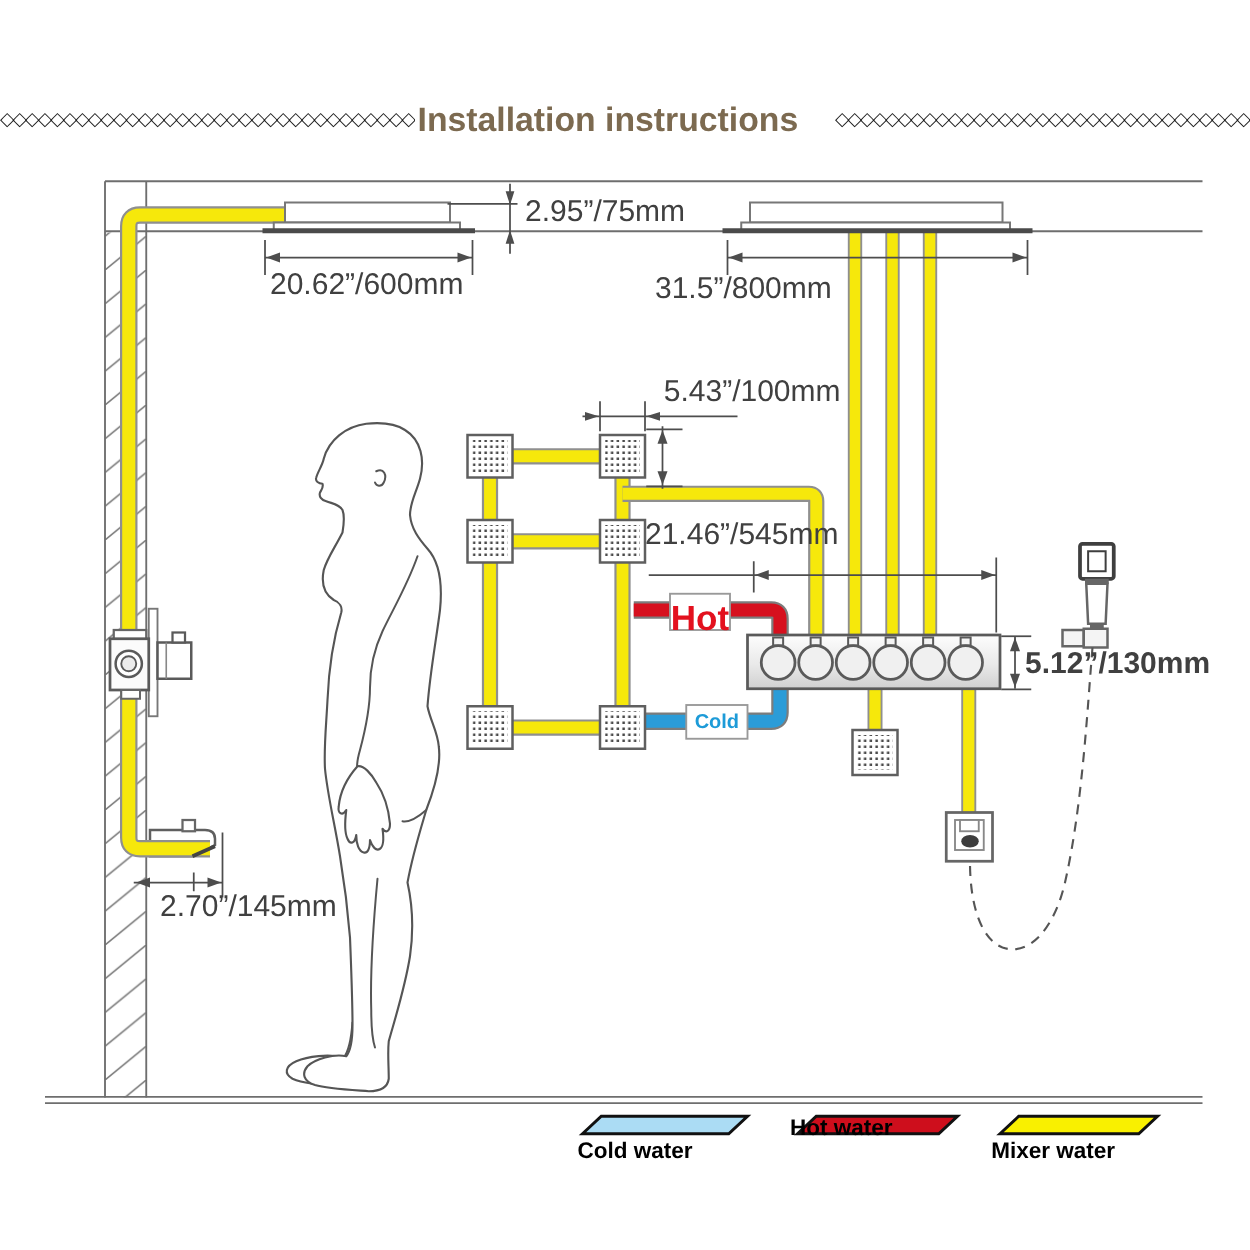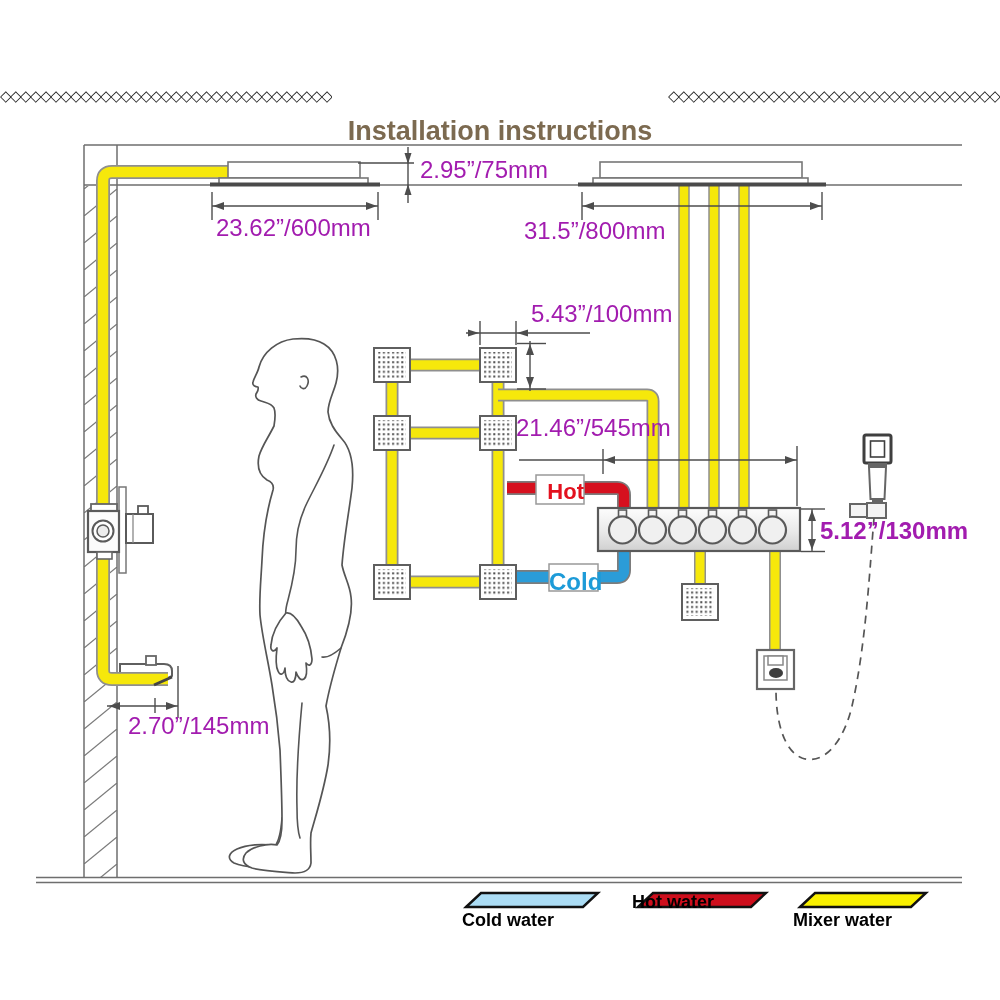--- a/index.html
+++ b/index.html
@@ -1,26 +1,26 @@
 <!DOCTYPE html>
 <html style="--mixer_pipe: #F6E80B; --hot_pipe: #D6101E; --cold_pipe: #2B9CD8; --legend_cold: #ABDCF4; --legend_hot: #CE0E1C; --legend_mixer: #F9F000; --title_text: #7C6A50; --hot_text: #E3111E; --cold_text: #1D9BD8; --line: #6E6E6E; --dim_line: #4D4D4D;"><head>
 <meta charset="utf-8">
 <style>
   html,body{margin:0;padding:0;}
   body{width:1000px;height:1000px;position:relative;background:#fff;
        font-family:"Liberation Sans",sans-serif;overflow:hidden;}
   .abs{position:absolute;}
-  .dim{font-size:24px;color:#a21caf;white-space:nowrap;line-height:1;}
+  .dim{font-size:24px;color:#404040;white-space:nowrap;line-height:1;}
   .pattern{font-size:15px;letter-spacing:-1.5px;color:#1a1a1a;overflow:hidden;
            white-space:nowrap;height:22px;line-height:20px;}
   .title{font-weight:bold;font-size:27px;color:var(--title_text,#7C6A50);
-         text-align:center;line-height:1.1;white-space:nowrap;margin-top:35px;}
+         line-height:1.1;white-space:nowrap;}
   .legend-label{font-weight:bold;font-size:18px;color:#000;text-align:left;white-space:nowrap;}
-  .hot-label{color:var(--hot_text,#E3111E);font-weight:bold;font-size:22px;text-align:right;line-height:1;}
-  .cold-label{color:var(--cold_text,#1D9BD8);font-weight:bold;font-size:24px;text-align:left;line-height:1;}
+  .hot-label{color:var(--hot_text,#E3111E);font-weight:bold;font-size:28px;text-align:center;line-height:1;}
+  .cold-label{color:var(--cold_text,#1D9BD8);font-weight:bold;font-size:16px;text-align:center;line-height:1;}
   svg{position:absolute;left:0;top:0;}
   .ln{stroke:#6e6e6e;stroke-width:1.5;fill:none;}
   .thick{stroke:#4a4a4a;stroke-width:4;fill:none;}
   .fixture{fill:#fff;stroke:#777;stroke-width:1.6;}
   .fix2{fill:#fff;stroke:#5f5f5f;stroke-width:2;}
   .dimln{stroke:#4d4d4d;stroke-width:1.4;fill:none;}
   .dimarrow{fill:#4d4d4d;stroke:none;}
   .caseA{fill:none;stroke:#8f8f8f;stroke-width:14;stroke-linejoin:round;}
   .fillA{fill:none;stroke:var(--mixer_pipe,#F6E80B);stroke-width:10.5;stroke-linejoin:round;}
   .caseB{fill:none;stroke:#8f8f8f;stroke-width:11.5;}
@@ -271,21 +271,21 @@
     <polygon class="legend-swatch" style="fill:var(--legend_hot,#CE0E1C)" points="638,907 653,893 766,893 751,907"></polygon>
     <polygon class="legend-swatch" style="fill:var(--legend_mixer,#F9F000)" points="800,907 815,893 926,893 911,907"></polygon>
   </g>
 </svg>
 
 <div class="abs pattern" style="left:0px;top:86px;width:332px;">◇◇◇◇◇◇◇◇◇◇◇◇◇◇◇◇◇◇◇◇◇◇◇◇◇◇◇◇◇◇◇◇◇◇◇◇◇◇◇◇◇◇◇◇</div>
 <div class="abs title" style="left:334px;top:82px;width:332px;">Installation instructions</div>
 <div class="abs pattern" style="left:668px;top:86px;width:332px;">◇◇◇◇◇◇◇◇◇◇◇◇◇◇◇◇◇◇◇◇◇◇◇◇◇◇◇◇◇◇◇◇◇◇◇◇◇◇◇◇◇◇◇◇</div>
 
 <div class="abs dim" style="left:420px;top:158px;">2.95”/75mm</div>
-<div class="abs dim" style="left:216px;top:216px;">23.62”/600mm</div>
+<div class="abs dim" style="left:216px;top:216px;">20.62”/600mm</div>
 <div class="abs dim" style="left:524px;top:219px;">31.5”/800mm</div>
 <div class="abs dim" style="left:531px;top:302px;">5.43”/100mm</div>
 <div class="abs dim" style="left:516px;top:416px;">21.46”/545mm</div>
 <div class="abs dim" style="left:820px;top:519px;font-weight:bold;">5.12”/130mm</div>
 <div class="abs dim" style="left:128px;top:714px;">2.70”/145mm</div>
 
 <div class="abs hot-label" style="left:536px;top:481px;width:48px;">Hot</div>
 <div class="abs cold-label" style="left:549px;top:570px;width:49px;">Cold</div>
 
 <div class="abs legend-label" style="left:462px;top:910px;width:150px;">Cold water</div>

